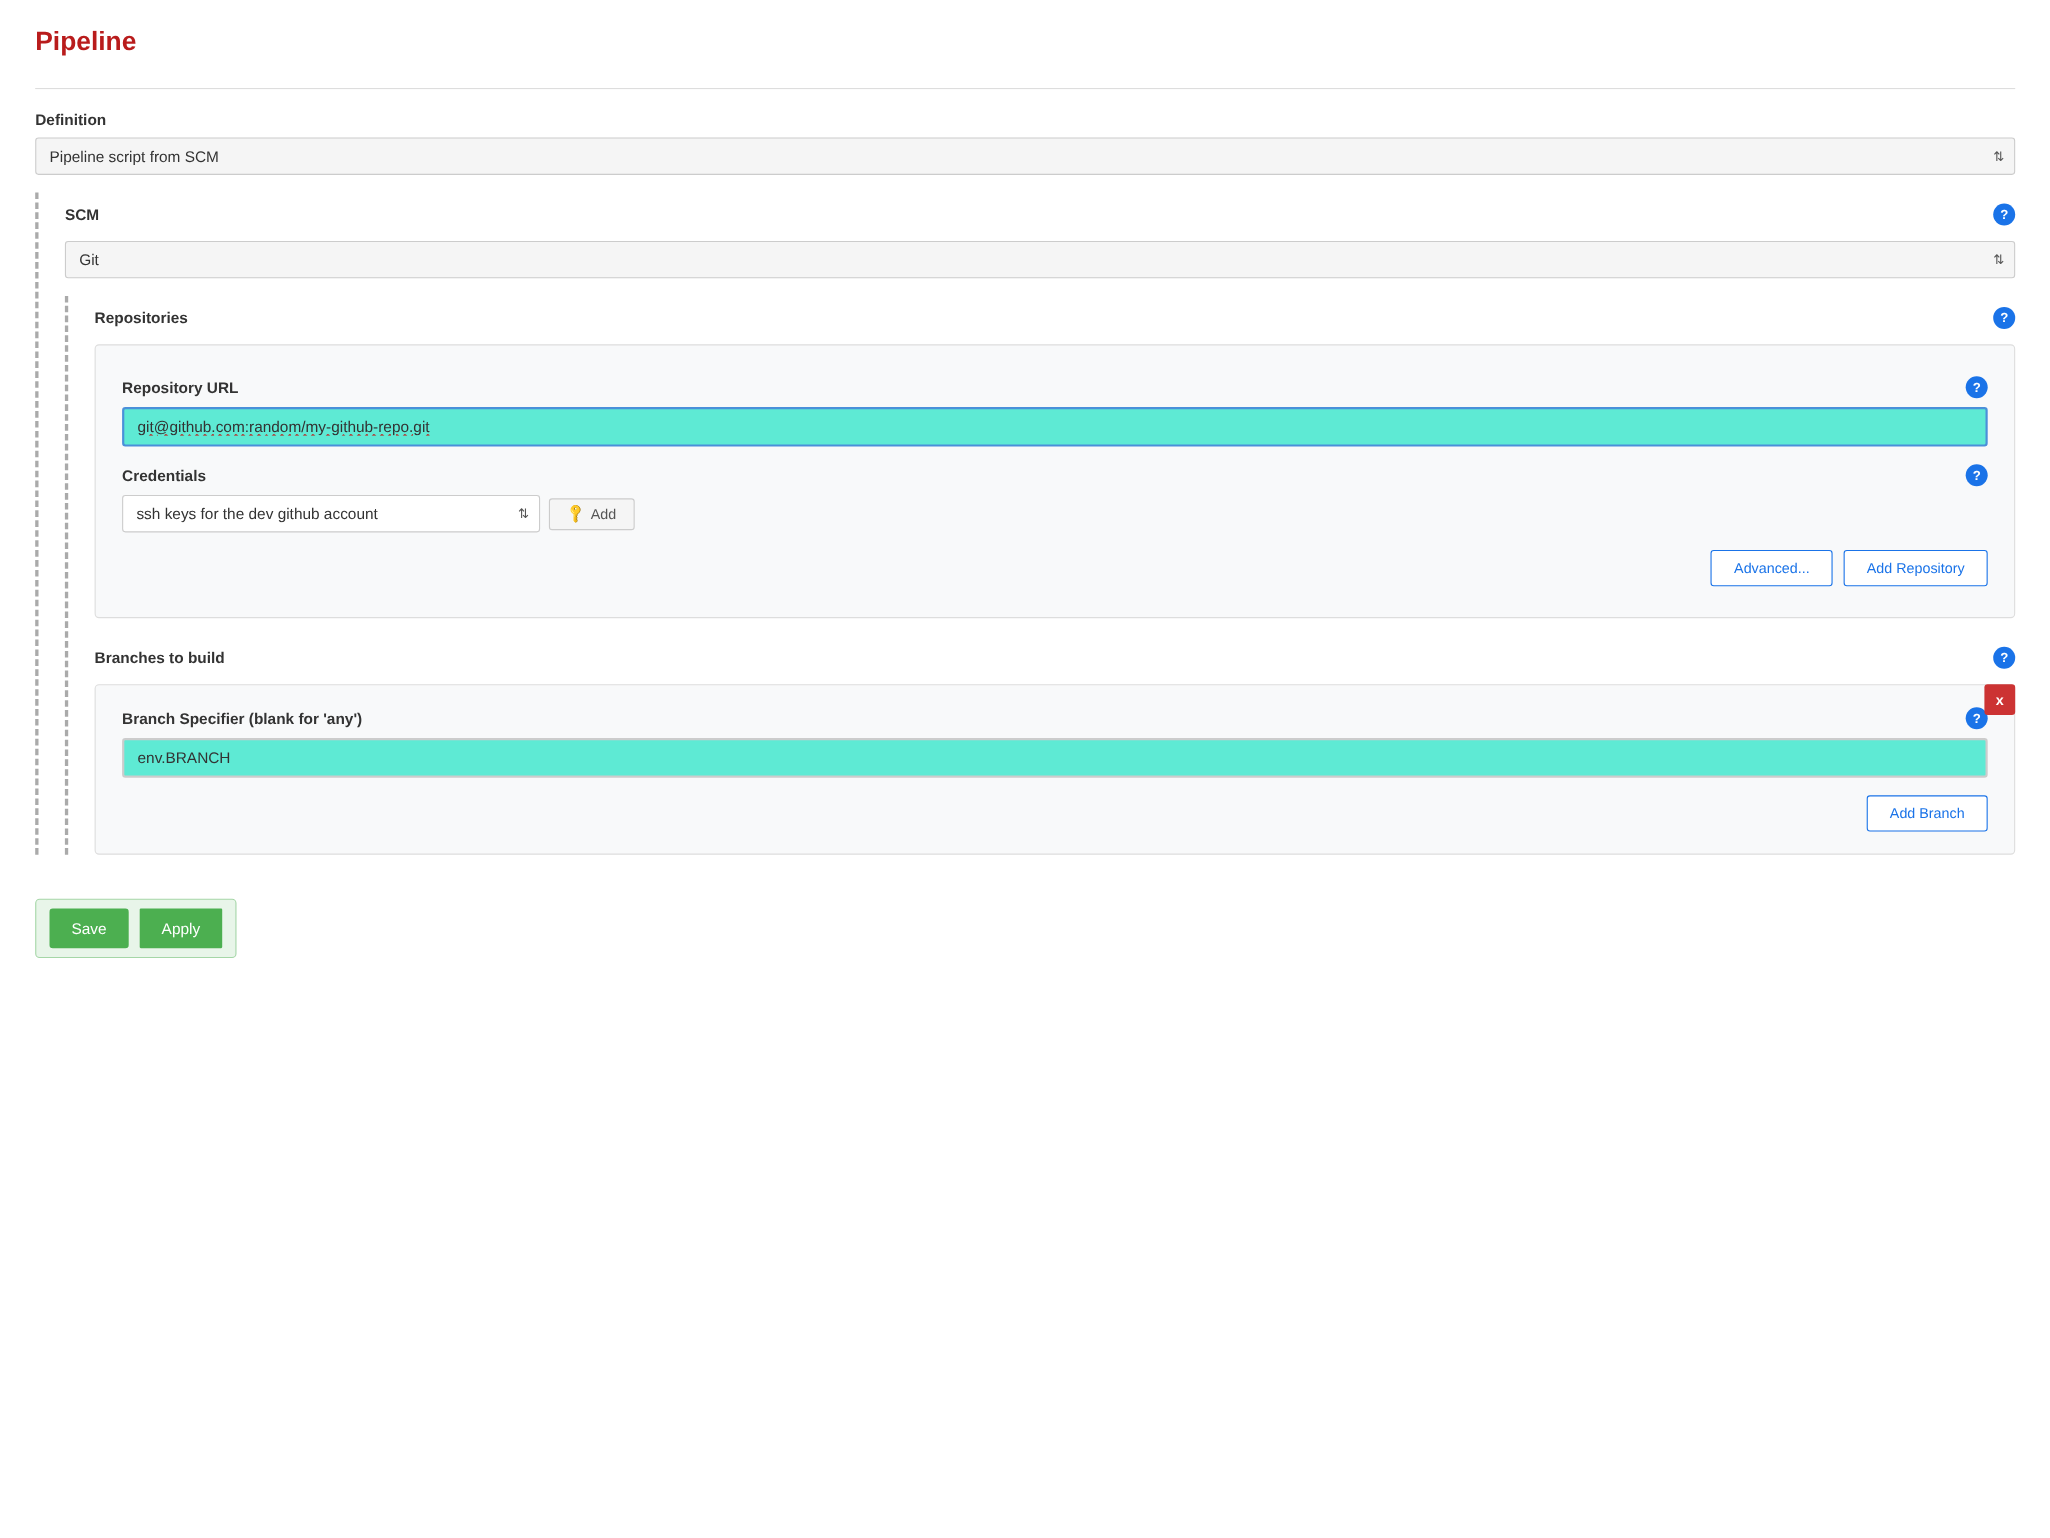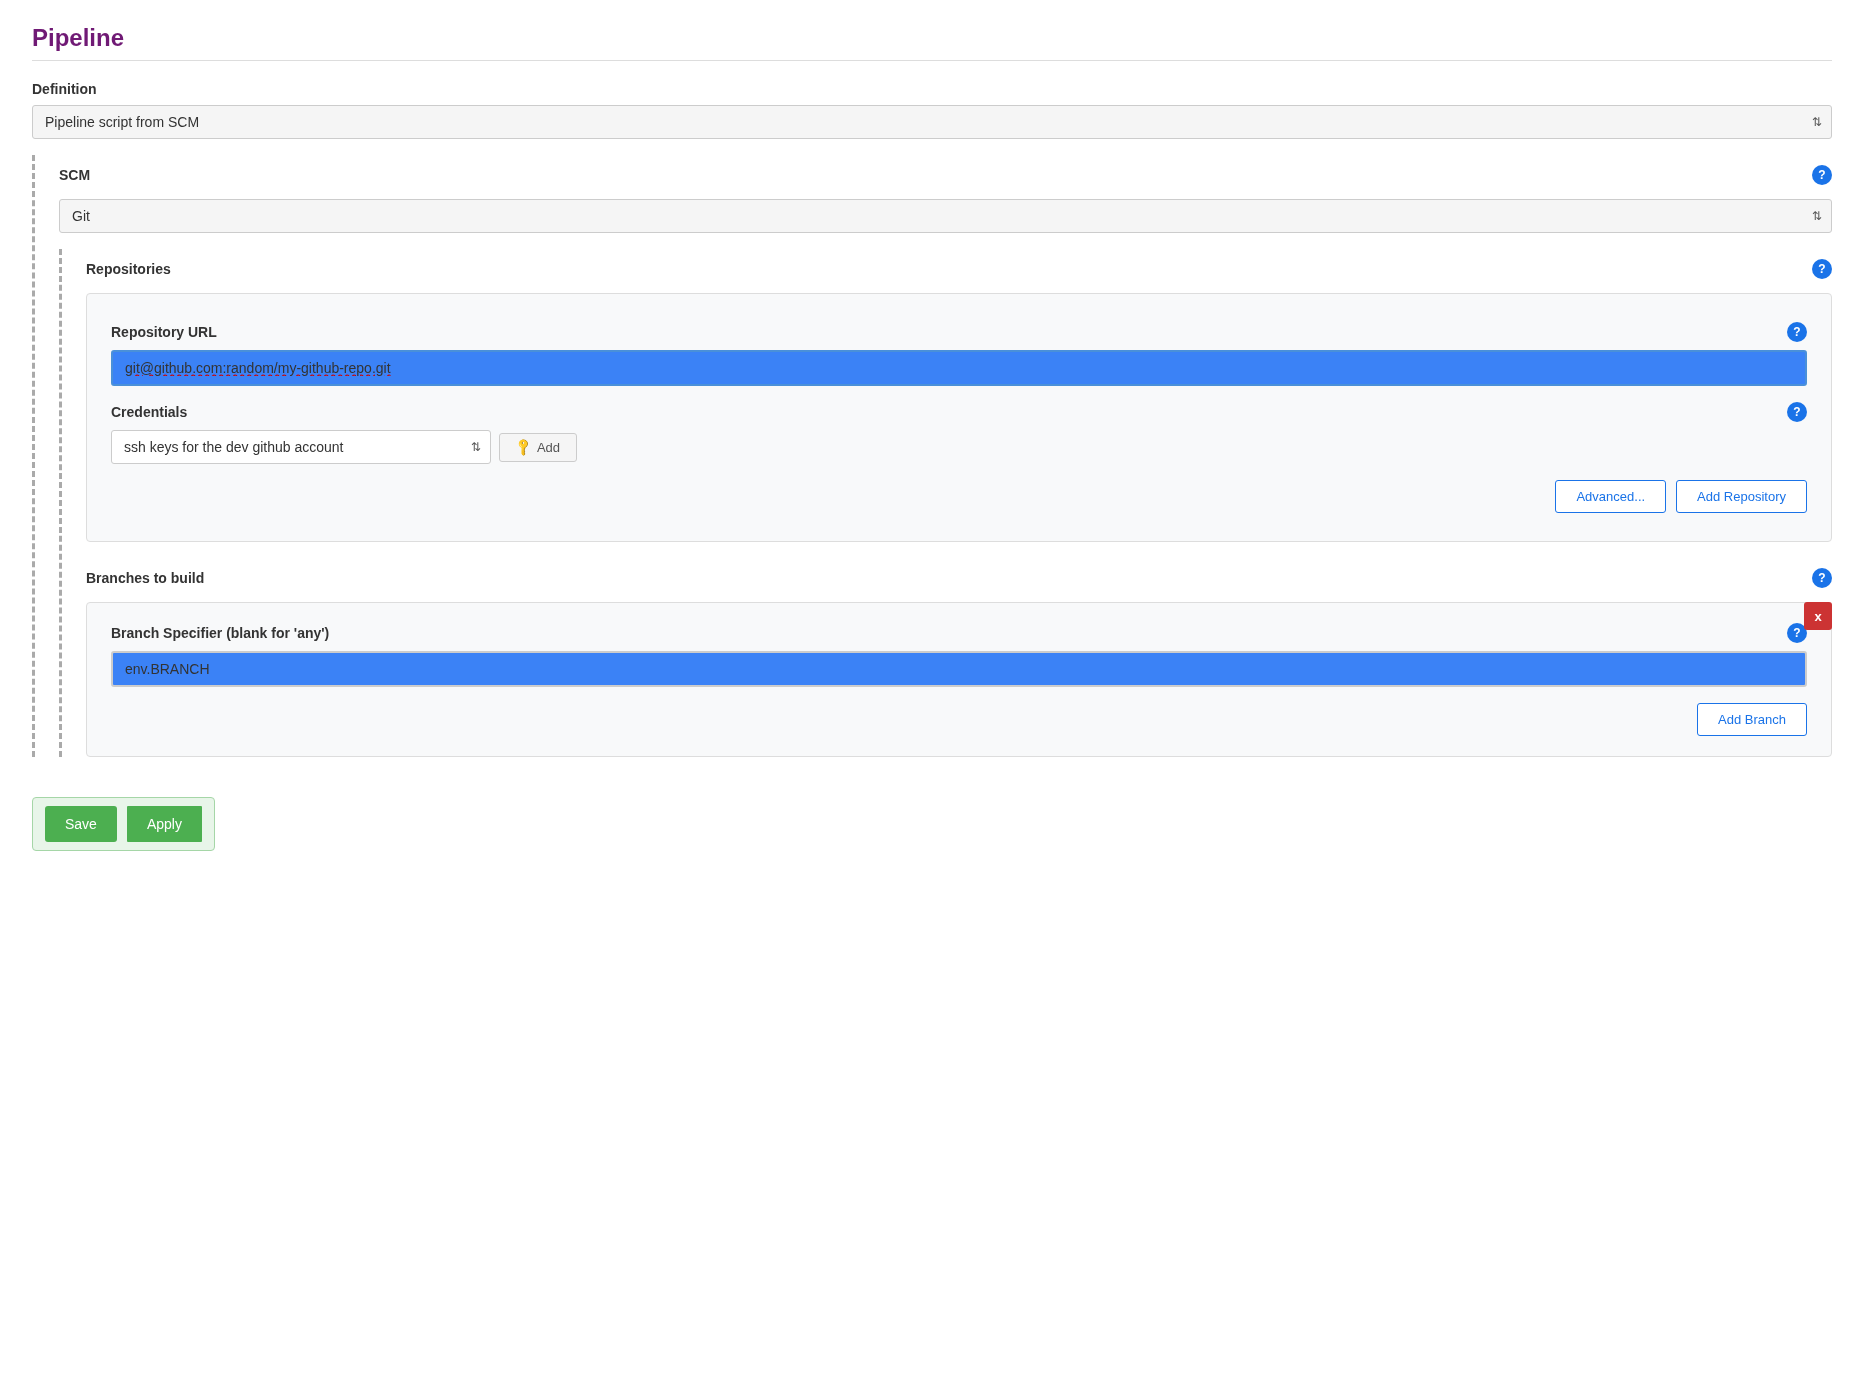--- a/index.html
+++ b/index.html
@@ -19,22 +19,22 @@
 
     .page-container {
       background: #fff;
       padding: 24px 32px;
       min-height: 1398px;
     }
 
     .page-title {
       font-size: 24px;
       font-weight: bold;
-      color: #701a75;
-      padding-bottom: 8px;
+      color: #b91c1c;
+      padding-bottom: 28px;
       border-bottom: 1px solid #ddd;
       margin-bottom: 20px;
     }
 
     .section-label {
       font-size: 14px;
       font-weight: 600;
       color: #333;
       margin-bottom: 8px;
     }
@@ -123,21 +123,21 @@
       color: #333;
       margin-bottom: 8px;
     }
 
     .text-input {
       width: 100%;
       padding: 8px 12px;
       font-size: 14px;
       border: 2px solid #4a90d9;
       border-radius: 3px;
-      background: #3b82f6;
+      background: #5eead4;
       color: #333;
       outline: none;
     }
 
     .text-input.has-error {
       text-decoration: underline wavy #cc0000;
     }
 
     .credentials-row {
       display: flex;

